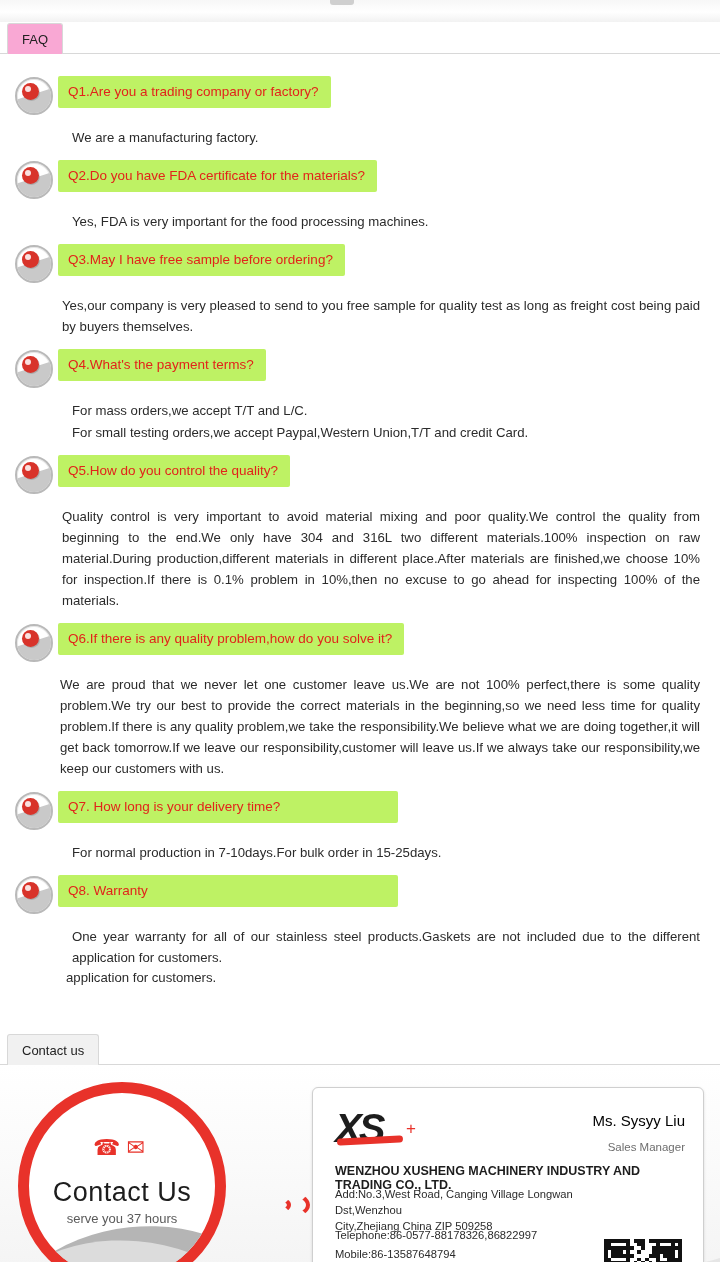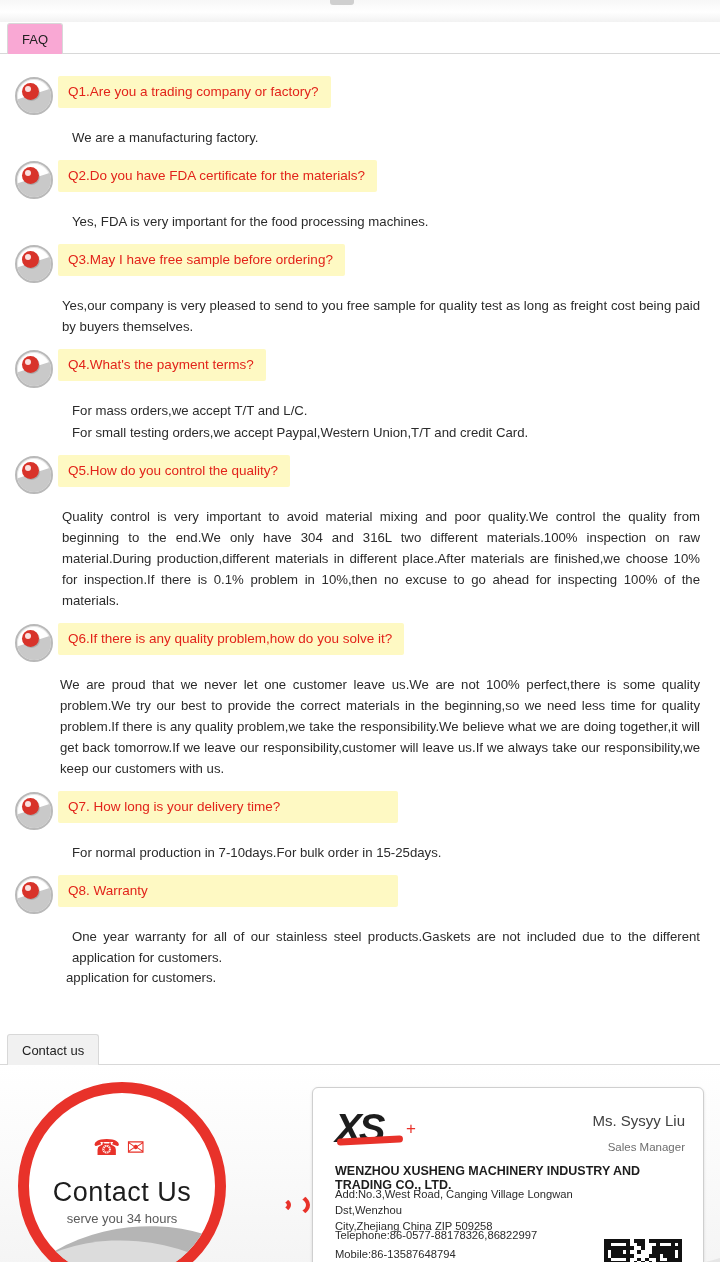--- a/index.html
+++ b/index.html
@@ -94,21 +94,21 @@
     position: absolute;
     left: 11px; top: 10px;
     width: 6px; height: 6px;
     border-radius: 50%;
     background: #ffffff;
     opacity: .85;
   }
 
   .q-text {
     display: inline-block;
-    background: #fef9c3;
+    background: #bef264;
     color: #e2231a;
     font-size: 13.5px;
     line-height: 18px;
     padding: 7px 12px 7px 10px;
     border-radius: 2px;
     max-width: 660px;
   }
 
   .a-text {
     color: #2b2b2b;
@@ -267,21 +267,21 @@
     background: #e8322a;
     border-radius: 4px;
     transform: rotate(-3deg);
   }
 
   .person {
     position: absolute;
     right: 18px; top: 24px;
     text-align: right;
   }
-  .person .pname { font-size: 15px; color: #404040; }
+  .person .pname { font-size: 15px; color: #000000; }
   .person .prole { font-size: 11.5px; color: #6e6e6e; margin-top: 12px; }
 
   .company {
     position: absolute;
     left: 22px; top: 76px;
     right: 12px;
     font-size: 12.5px;
     font-weight: bold;
     color: #1d1d1d;
   }
@@ -450,21 +450,21 @@
       <path d="M0,138 C160,84 330,160 500,104 C600,72 670,96 720,80 L720,150 L0,150 Z" fill="#bdbdbd" opacity=".5"></path>
     </svg>
 
     <div class="circle">
       <div class="wave1"></div>
       <div class="wave2"></div>
       <div class="icons">
         <span>☎</span><span>✉</span>
       </div>
       <div class="c-title">Contact  Us</div>
-      <div class="c-sub">serve you 34 hours</div>
+      <div class="c-sub">serve you 37 hours</div>
     </div>
 
     <div class="arcs">
       <span class="a1"></span>
         <span class="a2"></span>
         <span class="a3"></span>
     </div>
 
     <div class="card">
       <div class="card-wave1"></div>

